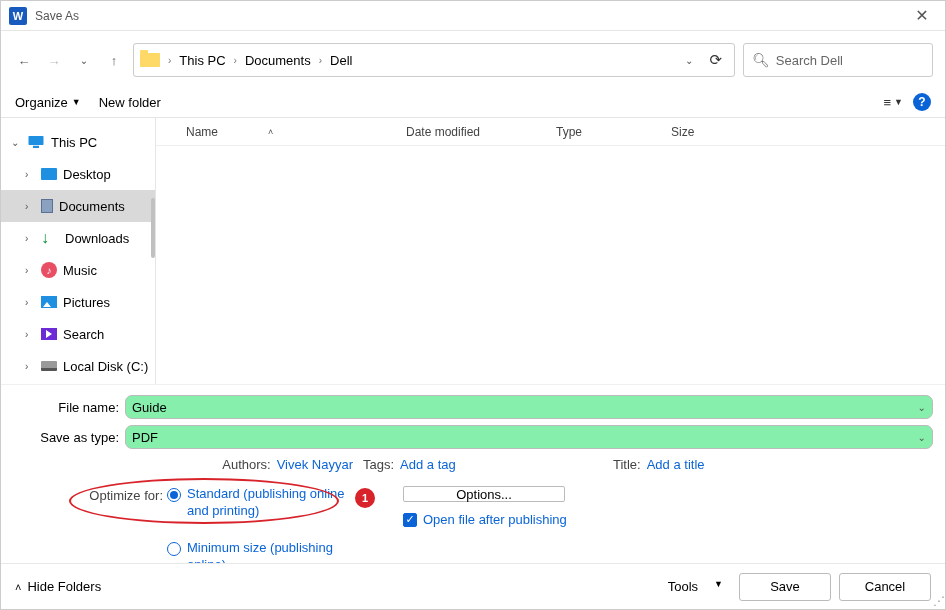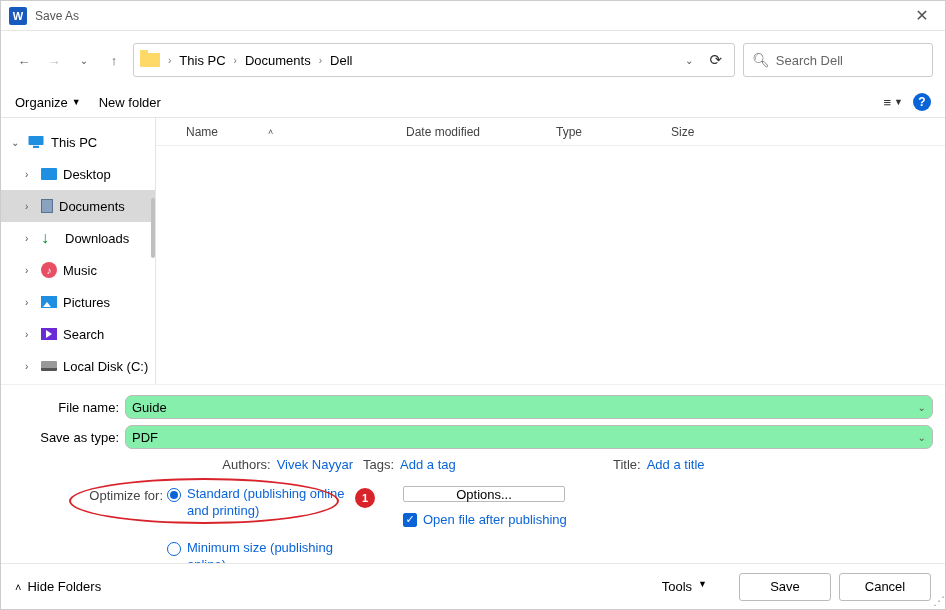--- a/index.html
+++ b/index.html
@@ -96,21 +96,21 @@
   .checkbox { display:flex; align-items:center; gap:6px; color:#0a64d8; cursor:pointer; }
   .checkbox .box { width:14px; height:14px; border:1px solid #0a64d8; border-radius:2px; background:#0a64d8; color:#fff; font-size:11px; display:flex; align-items:center; justify-content:center; }
 
   .highlight-ellipse { position:absolute; border:2px solid #d8232a; border-radius:50%/50%; width:270px; height:46px; left:56px; top:-8px; pointer-events:none; }
   .badge { position:absolute; left:342px; top:2px; width:20px; height:20px; border-radius:50%; background:#d8232a; color:#fff; display:flex; align-items:center; justify-content:center; font-size:11px; font-weight:bold; pointer-events:none; }
 
   
   .footer { position:absolute; bottom:0; left:0; right:0; height:46px; border-top:1px solid #e8e8e8; display:flex; align-items:center; padding:0 14px; background:#fff; }
   .hidefolders { display:flex; align-items:center; gap:6px; color:#000; cursor:pointer; }
   .footer .spacer { flex:1; }
-  .tools { display:flex; align-items:flex-start; gap:6px; color:#000; margin-right:24px; cursor:pointer; }
+  .tools { display:flex; align-items:flex-start; gap:16px; color:#000; margin-right:8px; cursor:pointer; }
   .btn { width:92px; height:28px; border:1px solid #bbb; border-radius:3px; background:#fff; display:flex; align-items:center; justify-content:center; cursor:pointer; margin-left:8px; }
   .resize-grip { position:absolute; right:2px; bottom:2px; width:10px; height:10px; color:#999; font-size:12px; line-height:8px; }
 </style>
 </head>
 <body>
 
 <div class="titlebar">
   <div class="word-icon">W</div>
   <div class="title">Save As</div>
   <div class="close">✕</div>

